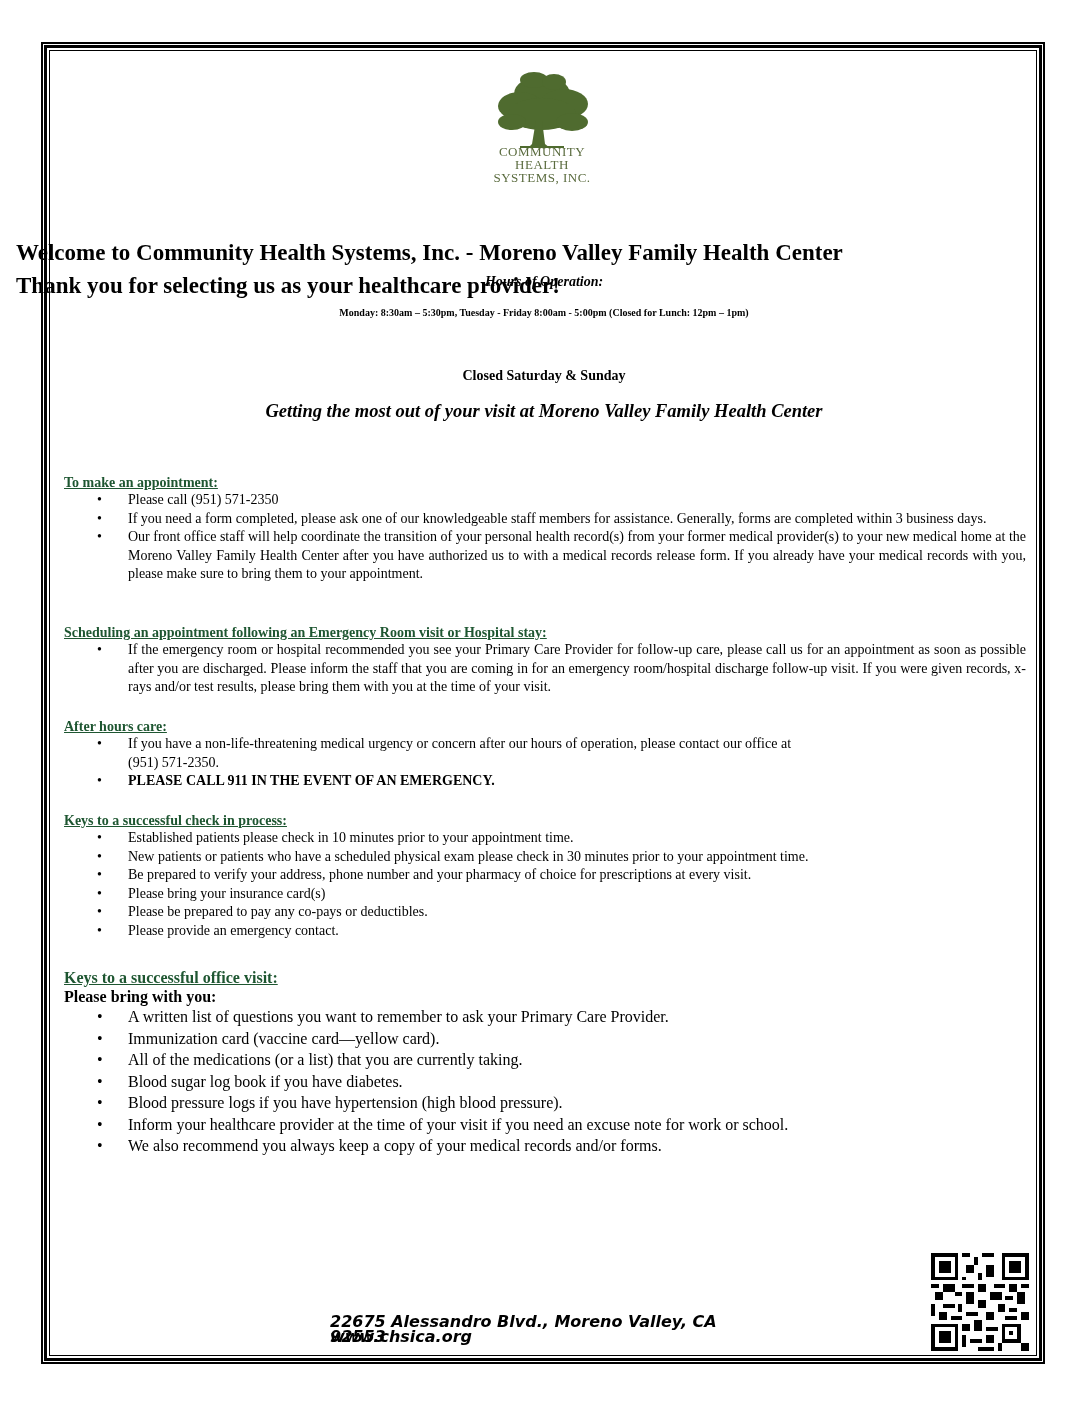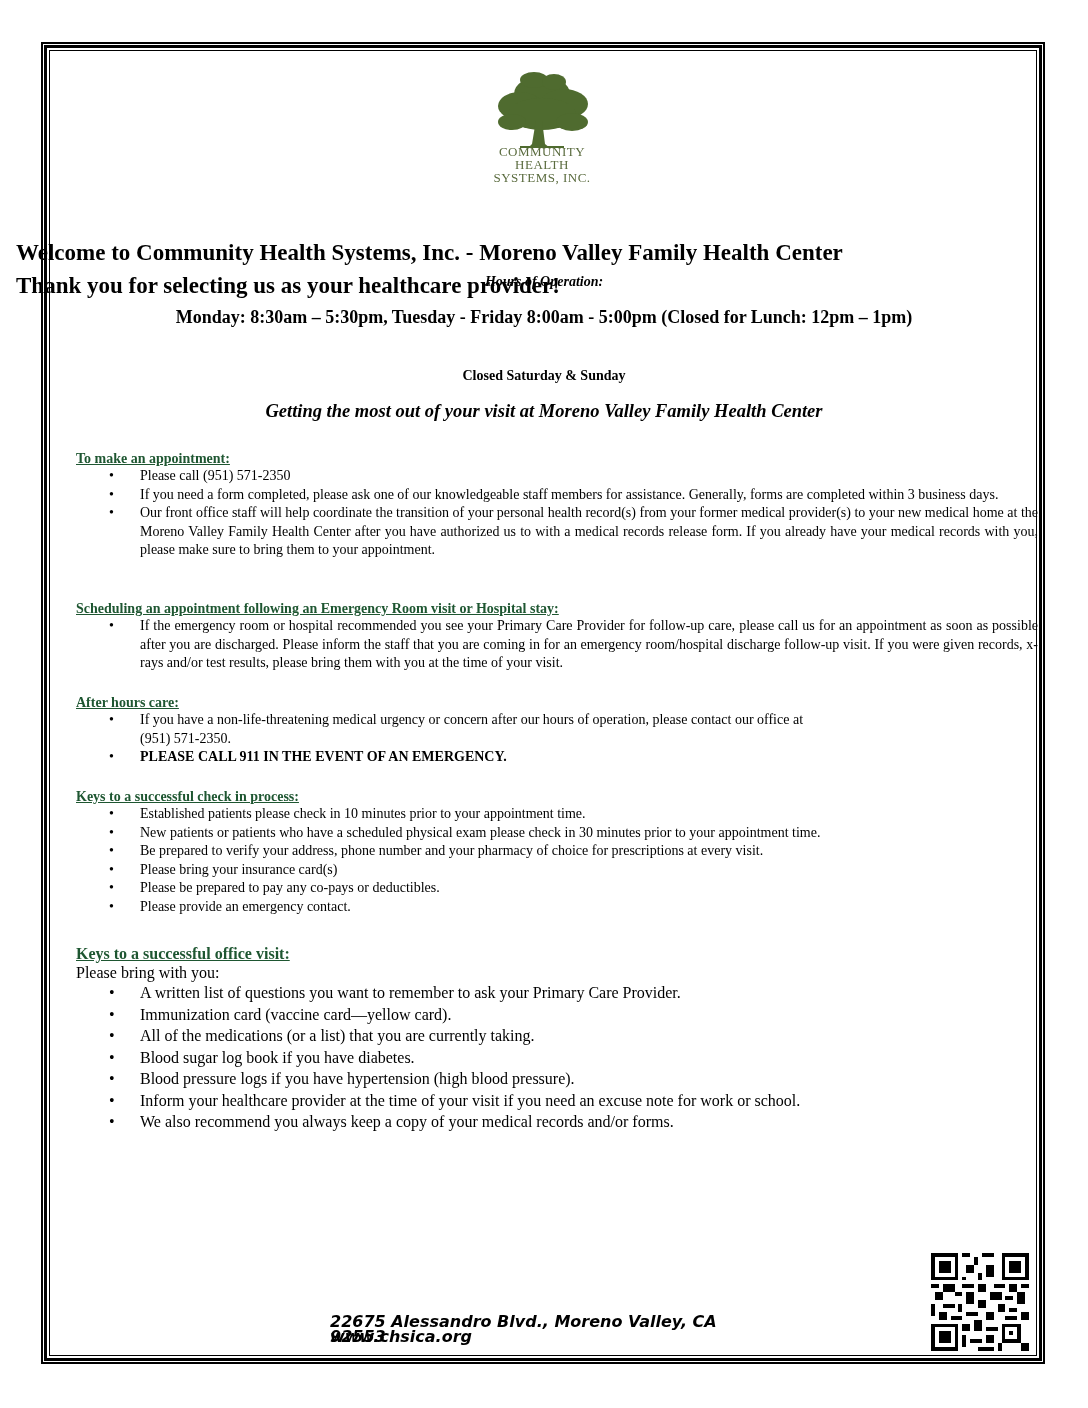--- a/index.html
+++ b/index.html
@@ -8,33 +8,33 @@
   .frame-mid { position: absolute; left: 44px; top: 45px; width: 998px; height: 1316px; border: 3px solid #000; box-sizing: border-box; }
   .frame-inner { position: absolute; left: 49px; top: 50px; width: 988px; height: 1306px; border: 1px solid #000; box-sizing: border-box; }
 
   .logo { position: absolute; left: 472px; top: 64px; width: 160px; height: 128px; }
   .logo-text { position: absolute; left: 472px; top: 145px; width: 140px; text-align: center; color: #5a6b3e; font-family: "Liberation Serif", serif; font-size: 13px; line-height: 13px; letter-spacing: 0.5px; }
 
   .title { position: absolute; left: 16px; width: 1088px; text-align: left; font-weight: bold; font-size: 23px; margin-top: 43px; }
   .t1 { top: 197px; }
   .t2 { top: 230px; }
   .hours-label { position: absolute; left: 0; width: 1088px; top: 274px; text-align: center; font-style: italic; font-weight: bold; font-size: 14px; }
-  .hours-line { position: absolute; left: 0; width: 1088px; top: 307px; text-align: center; font-weight: bold; font-size: 18px; }
+  .hours-line { position: absolute; left: 0; width: 1088px; top: 307px; text-align: center; font-weight: bold; font-size: 10px; }
   .closed-line { position: absolute; left: 0; width: 1088px; top: 340px; text-align: center; font-weight: bold; font-size: 14px; margin-top: 28px; }
   .subtitle { position: absolute; left: 0; width: 1088px; top: 401px; text-align: center; font-style: italic; font-weight: bold; font-size: 18.5px; }
 
-  .section { position: absolute; left: 76px; width: 962px; }
+  .section { position: absolute; left: 64px; width: 962px; margin-top: 24px; }
   .sec-head { color: #1e5631; font-weight: bold; font-size: 14px; text-decoration: underline; line-height: 17px; }
   .sec-head.big { font-size: 16px; line-height: 19px; }
   ul { margin: 0; padding: 0; list-style: none; }
   li { position: relative; padding-left: 64px; font-size: 14px; line-height: 18.5px; text-align: justify; }
   li .bul { position: absolute; left: 33px; top: 0; font-size: 14px; }
   .big li { font-size: 16px; line-height: 21.5px; }
   .big li .bul { font-size: 16px; }
-  .bring { font-weight: normal; font-size: 16px; line-height: 19px; }
+  .bring { font-weight: bold; font-size: 16px; line-height: 19px; }
   .ul-b { font-weight: bold; }
   b { font-weight: normal; }
 
   .footer { position: absolute; left: 330px; width: 420px; text-align: left; font-family: "DejaVu Sans", sans-serif; font-style: italic; font-weight: bold; font-size: 16px; line-height: 15px; }
   .qr { position: absolute; left: 931px; top: 1253px; width: 98px; height: 98px; }
 </style>
 </head>
 <body>
 
 <div class="frame-outer"></div>

